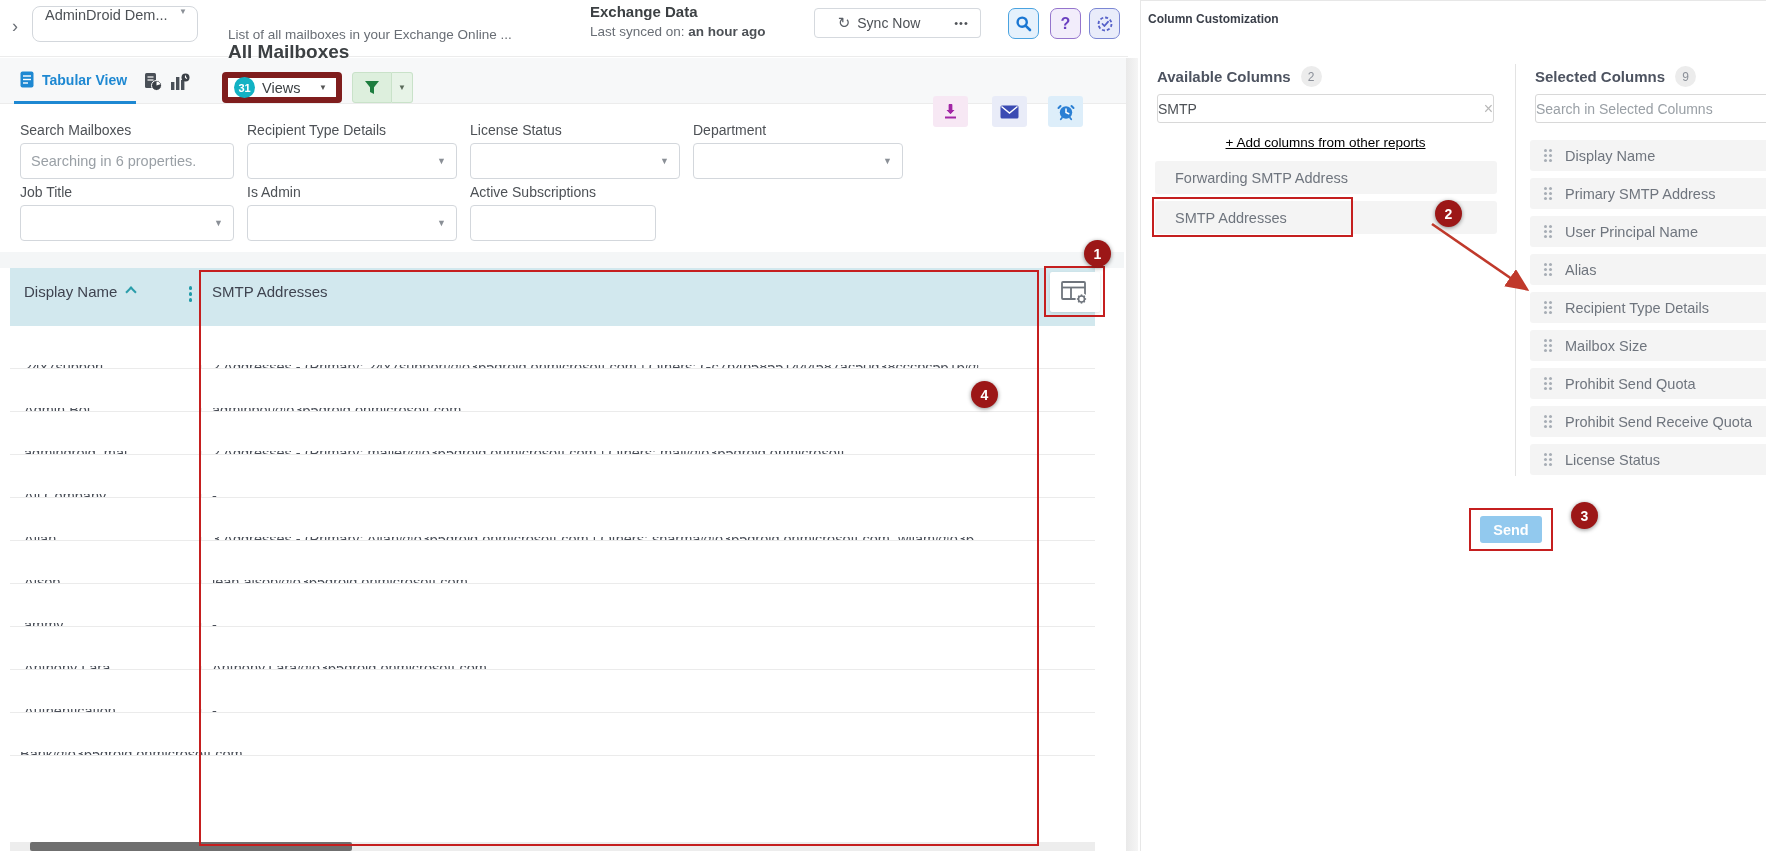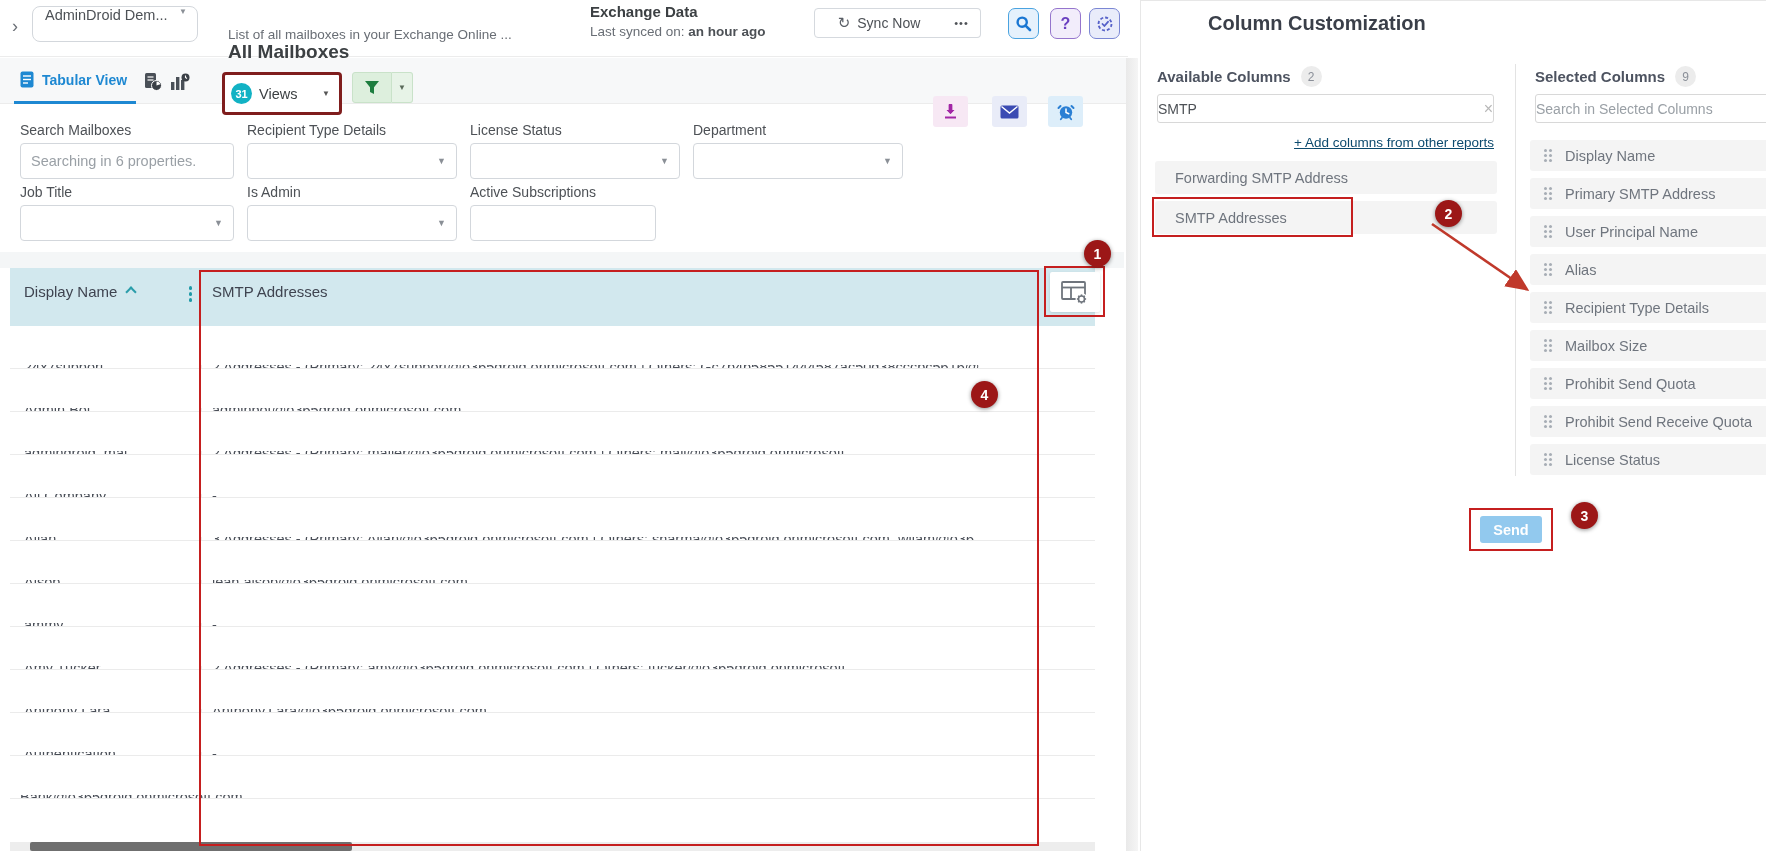--- a/index.html
+++ b/index.html
@@ -27,21 +27,21 @@
   .sq-icon { width:31px; height:31px; border-radius:7px; display:flex; align-items:center; justify-content:center; cursor:pointer; top:8px; }
   .sq-search { left:1008px; background:#e5f1fc; border:1.5px solid #4aa3e0; }
   .sq-help { left:1050px; background:#f2edfb; border:1.5px solid #9575cd; color:#6a3fc0; font-size:16px; font-weight:700; }
   .sq-sched { left:1089px; background:#e9ecfa; border:1.5px solid #7b87d4; }
 
   
   .toolbar { left:0; top:58px; width:1128px; height:46px; background:#f7f8f9; border-bottom:1px solid #ececec; }
   .tab-active { left:14px; top:58px; width:122px; height:46px; display:flex; align-items:center; gap:8px; padding-left:6px;
                 border-bottom:3px solid #1e88d2; color:#1e88d2; font-size:14px; font-weight:700; cursor:pointer; }
   .tb-ico { top:72px; width:20px; height:20px; cursor:pointer; }
-  .views-btn { left:222px; top:72px; width:120px; height:43px; background:#fff; border:3px solid #7f1d1d; border-radius:4px;
+  .views-btn { left:222px; top:72px; width:120px; height:31px; background:#fff; border:6px solid #7f1d1d; border-radius:4px;
                display:flex; align-items:center; gap:7px; padding:0 9px 0 6px; cursor:pointer; }
   .views-badge { width:21px; height:21px; border-radius:50%; background:#12b2c4; color:#fff; font-size:11px; font-weight:700;
                  display:flex; align-items:center; justify-content:center; }
   .views-lbl { font-size:14.5px; color:#3c4043; }
   .views-caret { font-size:8px; color:#555; margin-left:auto; }
   .filter-btn { left:352px; top:72px; width:40px; height:31px; background:#ddefdd; border:1px solid #c9e2c9; border-radius:3px 0 0 3px;
                 display:flex; align-items:center; justify-content:center; cursor:pointer; }
   .filter-dd { left:392px; top:72px; width:21px; height:31px; background:#e7f3e7; border:1px solid #c9e2c9; border-left:none;
                border-radius:0 3px 3px 0; display:flex; align-items:center; justify-content:center; font-size:8px; color:#5a6a5a; cursor:pointer; }
   .act-ico { top:96px; width:35px; height:31px; border-radius:3px; display:flex; align-items:center; justify-content:center; cursor:pointer; }
@@ -78,32 +78,32 @@
   .hscroll-track { left:10px; top:842px; width:1085px; height:9px; background:#ededed; }
   .hscroll-thumb { left:30px; top:842px; width:322px; height:9px; background:#6f6f6f; border-radius:2px; cursor:pointer; }
   .vscroll { left:1126px; top:58px; width:12px; height:793px; background:linear-gradient(to right,#e9e9e9,#f5f5f5); }
 
   
   .colset-btn { left:1050px; top:272px; width:50px; height:40px; background:#fff; display:flex; align-items:center; justify-content:center;
                 cursor:pointer; box-shadow:0 1px 3px rgba(0,0,0,0.12); border-radius:2px; }
 
   
   .panel { left:1140px; top:0; width:626px; height:851px; background:#fff; border-left:1px solid #e7e7e7; border-top:1px solid #e7e7e7; }
-  .panel-title { left:1208px; top:12px; font-size:20px; font-weight:700; color:#3a3f49; }
+  .panel-title { left:1148px; top:12px; font-size:12px; font-weight:700; color:#3a3f49; }
   .sec-head { font-size:15px; font-weight:700; color:#4d5360; display:flex; align-items:center; gap:10px; }
   .cnt-badge { width:21px; height:21px; border-radius:50%; background:#ececec; color:#8a8f98; font-size:12px; font-weight:400;
                display:flex; align-items:center; justify-content:center; }
   .avail-head { left:1157px; top:66px; }
   .srch { height:29px; border:1px solid #d8d8d8; border-radius:3px; background:#fff; display:flex; align-items:center;
           padding:0 0; font-size:14px; cursor:text; }
   .avail-srch { left:1157px; top:94px; width:337px; }
   .srch .val { color:#4d5156; }
   .srch .ph { color:#9aa0a6; }
   .srch .clear { margin-left:auto; color:#b7b7b7; font-size:16px; cursor:pointer; }
-  .add-link { left:1157px; top:135px; width:337px; text-align:right; font-size:13.5px; color:#0c4a6e; text-decoration:underline; cursor:pointer; }
+  .add-link { left:1157px; top:135px; width:337px; text-align:center; font-size:13.5px; color:#000000; text-decoration:underline; cursor:pointer; }
   .pill { height:33px; background:#f4f4f4; border-radius:3px; display:flex; align-items:center; font-size:14.5px; color:#6f757e; cursor:pointer; }
   .avail-item1 { left:1155px; top:161px; width:342px; padding-left:20px; }
   .avail-item2 { left:1155px; top:201px; width:342px; padding-left:20px; }
   .vdivider { left:1515px; top:64px; width:1px; height:412px; background:#e3e3e3; }
   .sel-head { left:1535px; top:66px; }
   .sel-srch { left:1535px; top:94px; width:240px; }
   .sel-list { left:1530px; top:140px; width:252px; display:flex; flex-direction:column; gap:7px; }
   .sel-item { height:31px; background:#f4f4f4; border-radius:3px; display:flex; align-items:center; gap:13px; padding-left:14px;
               font-size:14.5px; color:#6f757e; white-space:nowrap; cursor:grab; }
   .drag-dots { position:relative; width:8px; height:13px; display:inline-block; flex:none; }
@@ -332,24 +332,20 @@
         <div class="trow">
           <div class="td name">Alsop</div>
           <div class="td smtp">leah.alsop@o365droid.onmicrosoft.com</div>
         </div>
 
         <div class="trow">
           <div class="td name">ammy</div>
           <div class="td smtp">-</div>
         </div>
 
-        <div class="trow">
-          <div class="td name">Amy Tucker</div>
-          <div class="td smtp">2 Addresses - (Primary: amy@o365droid.onmicrosoft.com | Others: tucker@o365droid.onmicrosoft.</div>
-        </div>
 
 
         <div class="trow">
           <div class="td name">Anthony Lara</div>
           <div class="td smtp">Anthony.Lara@o365droid.onmicrosoft.com</div>
         </div>
 
         <div class="trow">
           <div class="td name">Authentication ...</div>
           <div class="td smtp">-</div>

